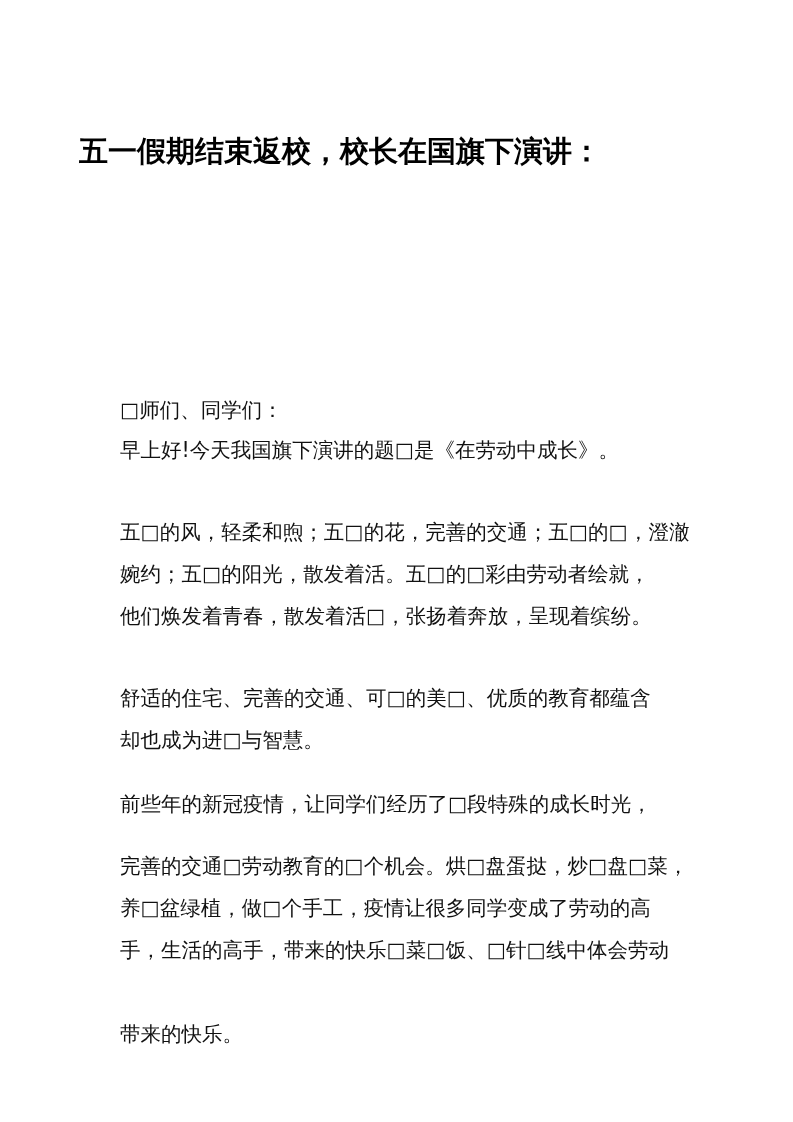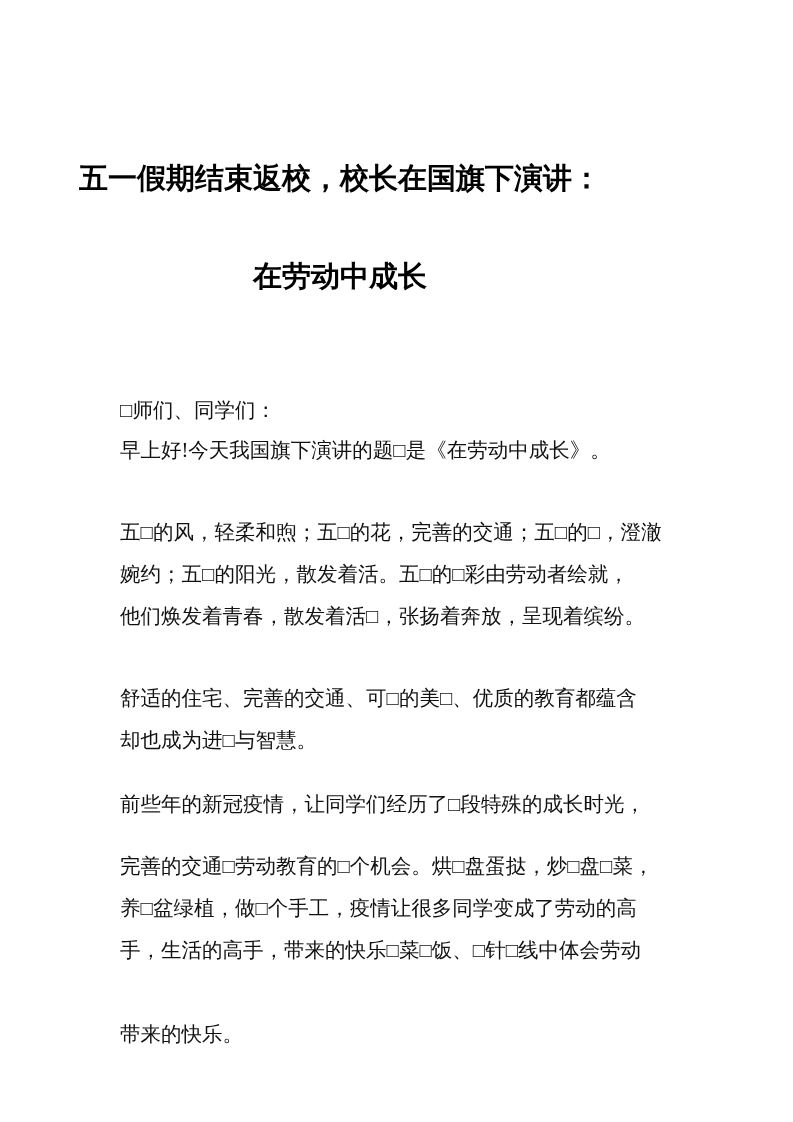--- a/index.html
+++ b/index.html
@@ -23,46 +23,43 @@
     .title {
       position: absolute;
       left: 0;
       width: 680px;
       text-align: center;
       font-weight: bold;
       font-size: 29px;
       letter-spacing: 0px;
       color: #000000;
       white-space: nowrap;
-      margin-top: 27px;
     }
     .title-1 { top: 132px; }
     .title-2 { top: 230px; }
     .body {
       position: absolute;
       left: 120px;
       width: 570px;
       font-size: 20.5px;
       color: #111111;
     }
     .line {
       position: absolute;
       left: 0;
       white-space: nowrap;
       height: 28px;
       line-height: 28px;
-      font-family: Liberation Serif, serif;
     }
   </style>
 </head>
 <body>
 
 <div class="page">
   <div class="title title-1">五一假期结束返校，校长在国旗下演讲：</div>
-  <div class="title title-2">在劳动中成长</div>
 
   <div class="body">
     <div class="line" style="top:396px">□师们、同学们：</div>
     <div class="line" style="top:436px">早上好!今天我国旗下演讲的题□是《在劳动中成长》。</div>
     <div class="line" style="top:518px">五□的风，轻柔和煦；五□的花，完善的交通；五□的□，澄澈</div>
     <div class="line" style="top:560px">婉约；五□的阳光，散发着活。五□的□彩由劳动者绘就，</div>
     <div class="line" style="top:602px">他们焕发着青春，散发着活□，张扬着奔放，呈现着缤纷。</div>
     <div class="line" style="top:684px">舒适的住宅、完善的交通、可□的美□、优质的教育都蕴含</div>
     <div class="line" style="top:726px">却也成为进□与智慧。</div>
     <div class="line" style="top:790px">前些年的新冠疫情，让同学们经历了□段特殊的成长时光，</div>

